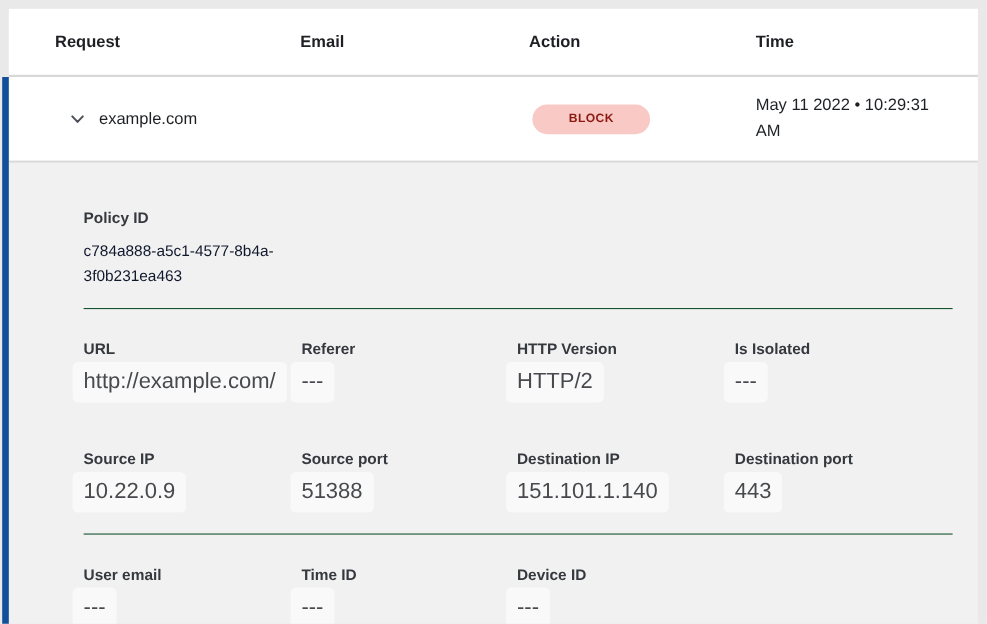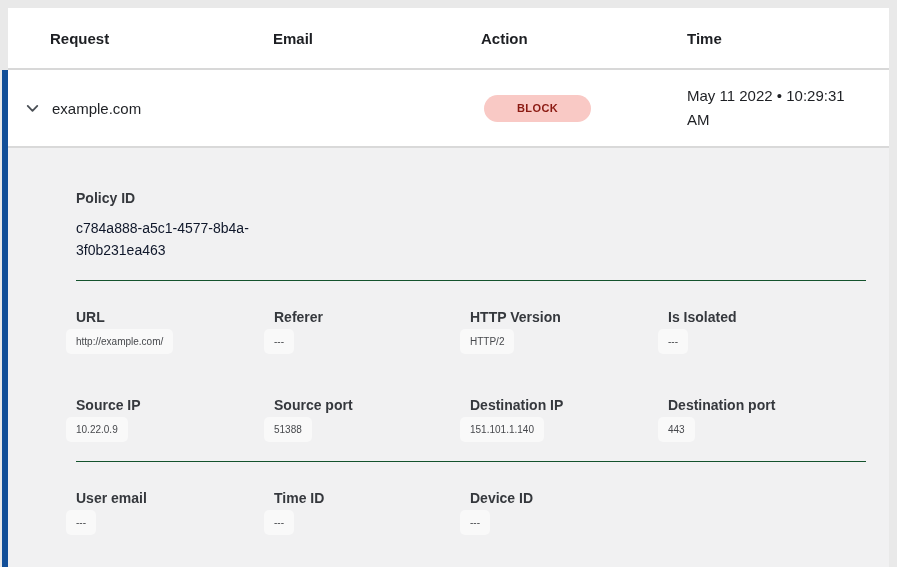--- a/index.html
+++ b/index.html
@@ -42,21 +42,21 @@
   .log-row {
     height:78px;
     background:#ffffff;
     border-bottom:2px solid #d9d9d9;
     display:grid;
     grid-template-columns:265px 208px 206px 1fr;
     align-items:center;
     cursor:pointer;
   }
   .req-cell {
-    padding-left:16px;
+    padding-left:54px;
     display:flex;
     align-items:center;
     gap:11px;
   }
   .chevron { display:inline-flex; flex:0 0 auto; }
   .req-text { font-size:15px; color:#1e2024; }
   .badge {
     display:inline-flex;
     align-items:center;
     justify-content:center;
@@ -99,21 +99,21 @@
     font-weight:700;
     color:#35383d;
     margin-bottom:4px;
   }
   .field-value-chip {
     display:inline-block;
     background:rgba(255,255,255,0.55);
     border-radius:5px;
     padding:7px 10px;
     margin-left:-10px;
-    font-size:10px;
+    font-size:20px;
     color:#47494d;
   }
   .policy-link {
     display:block;
     width:200px;
     margin-top:12px;
     font-size:14px;
     line-height:21.5px;
     color:#0f172a;
     text-decoration:none;

